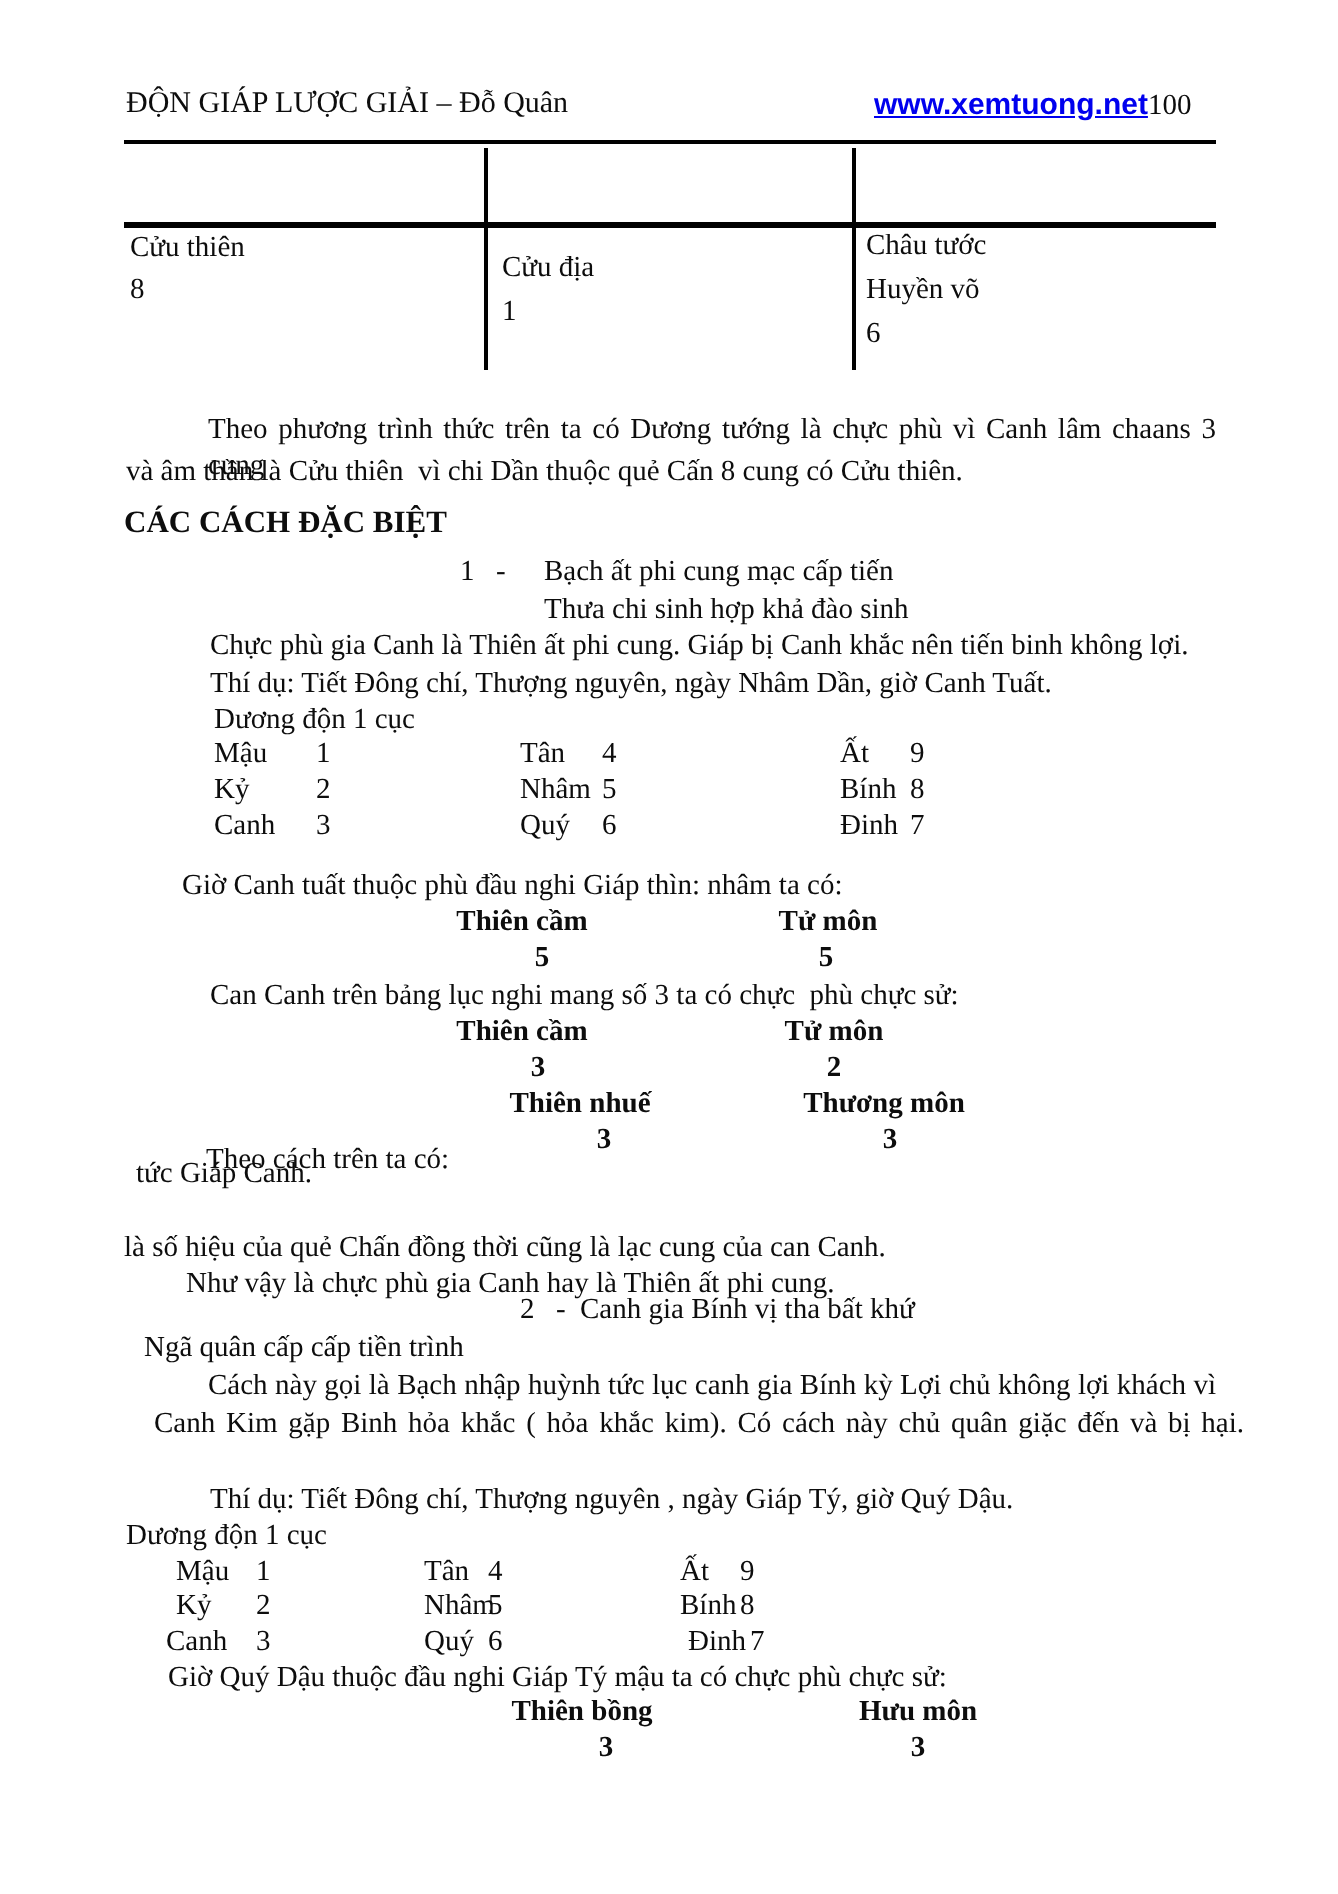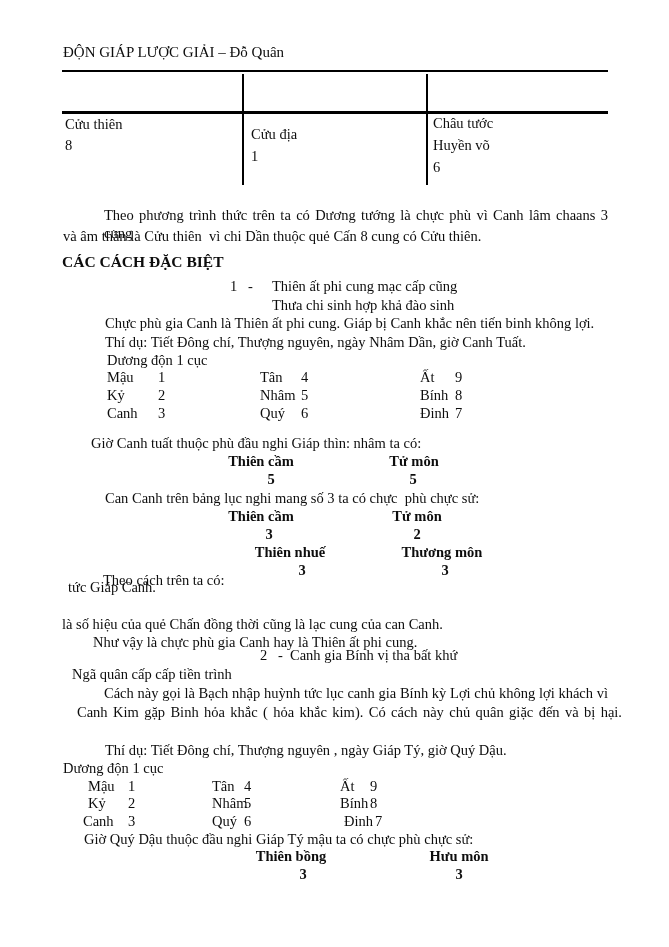--- a/index.html
+++ b/index.html
@@ -16,20 +16,21 @@
         font-size:15px;color:#0000ee;text-decoration:underline;}
   .pgnum{font-size:14.5px;color:#0d0d0d;}
   .heading{position:absolute;left:62px;top:253px;font-size:15.5px;font-weight:bold;white-space:pre;}
 </style>
 </head>
 <body>
 
 <div class="page">
 
   <div class="hdr-title">ĐỘN GIÁP LƯỢC GIẢI – Đỗ Quân</div>
+  <div class="hdr-right"><span class="site">www.xemtuong.net</span><span class="pgnum">100</span></div>
   <div class="rule" style="left:62px;top:70px;width:546px;height:2px;"></div>
 
   <div class="rule" style="left:242px;top:74px;width:2px;height:111px;"></div>
   <div class="rule" style="left:426px;top:74px;width:2px;height:111px;"></div>
   <div class="rule" style="left:62px;top:111px;width:546px;height:3px;"></div>
 
   <div class="t" style="left:65px;top:115px;">Cửu thiên</div>
   <div class="t" style="left:65px;top:136px;">8</div>
   <div class="t" style="left:251px;top:125px;">Cửu địa</div>
   <div class="t" style="left:251px;top:147px;">1</div>
@@ -37,21 +38,21 @@
   <div class="t" style="left:433px;top:136px;">Huyền võ</div>
   <div class="t" style="left:433px;top:158px;">6</div>
 
   <div class="t just" style="left:104px;top:206px;width:504px;">Theo phương trình thức trên ta có Dương tướng là chực phù vì Canh lâm chaans 3 cung</div>
   <div class="t" style="left:63px;top:227px;">và âm thần là Cửu thiên  vì chi Dần thuộc quẻ Cấn 8 cung có Cửu thiên.</div>
 
   <div class="heading">CÁC CÁCH ĐẶC BIỆT</div>
 
   <div class="t" style="left:230px;top:277px;">1</div>
   <div class="t" style="left:248px;top:277px;">-</div>
-  <div class="t" style="left:272px;top:277px;">Thiên ất phi cung mạc cấp cũng</div>
+  <div class="t" style="left:272px;top:277px;">Bạch ất phi cung mạc cấp tiến</div>
   <div class="t" style="left:272px;top:296px;">Thưa chi sinh hợp khả đào sinh</div>
 
   <div class="t" style="left:105px;top:314px;">Chực phù gia Canh là Thiên ất phi cung. Giáp bị Canh khắc nên tiến binh không lợi.</div>
   <div class="t" style="left:105px;top:333px;">Thí dụ: Tiết Đông chí, Thượng nguyên, ngày Nhâm Dần, giờ Canh Tuất.</div>
   <div class="t" style="left:107px;top:351px;">Dương độn 1 cục</div>
 
   <div>
     <div class="t" style="left:107px;top:368px;">Mậu</div>
     <div class="t" style="left:158px;top:368px;">1</div>
     <div class="t" style="left:260px;top:368px;">Tân</div>

